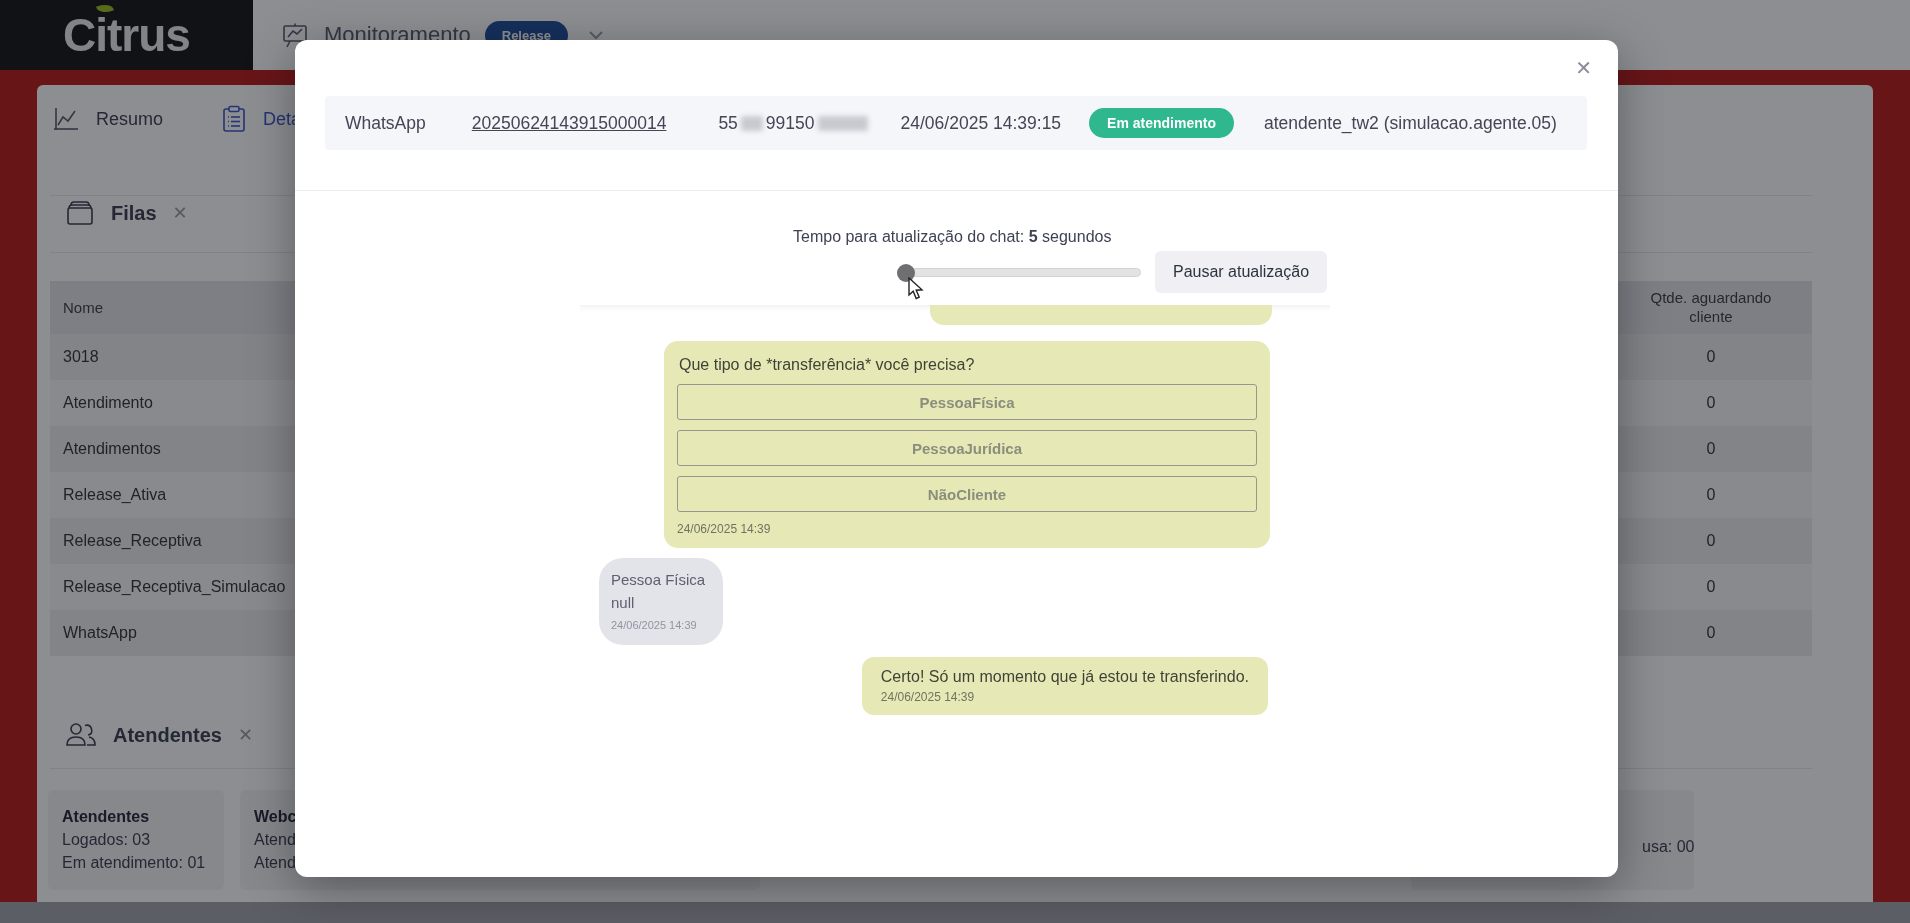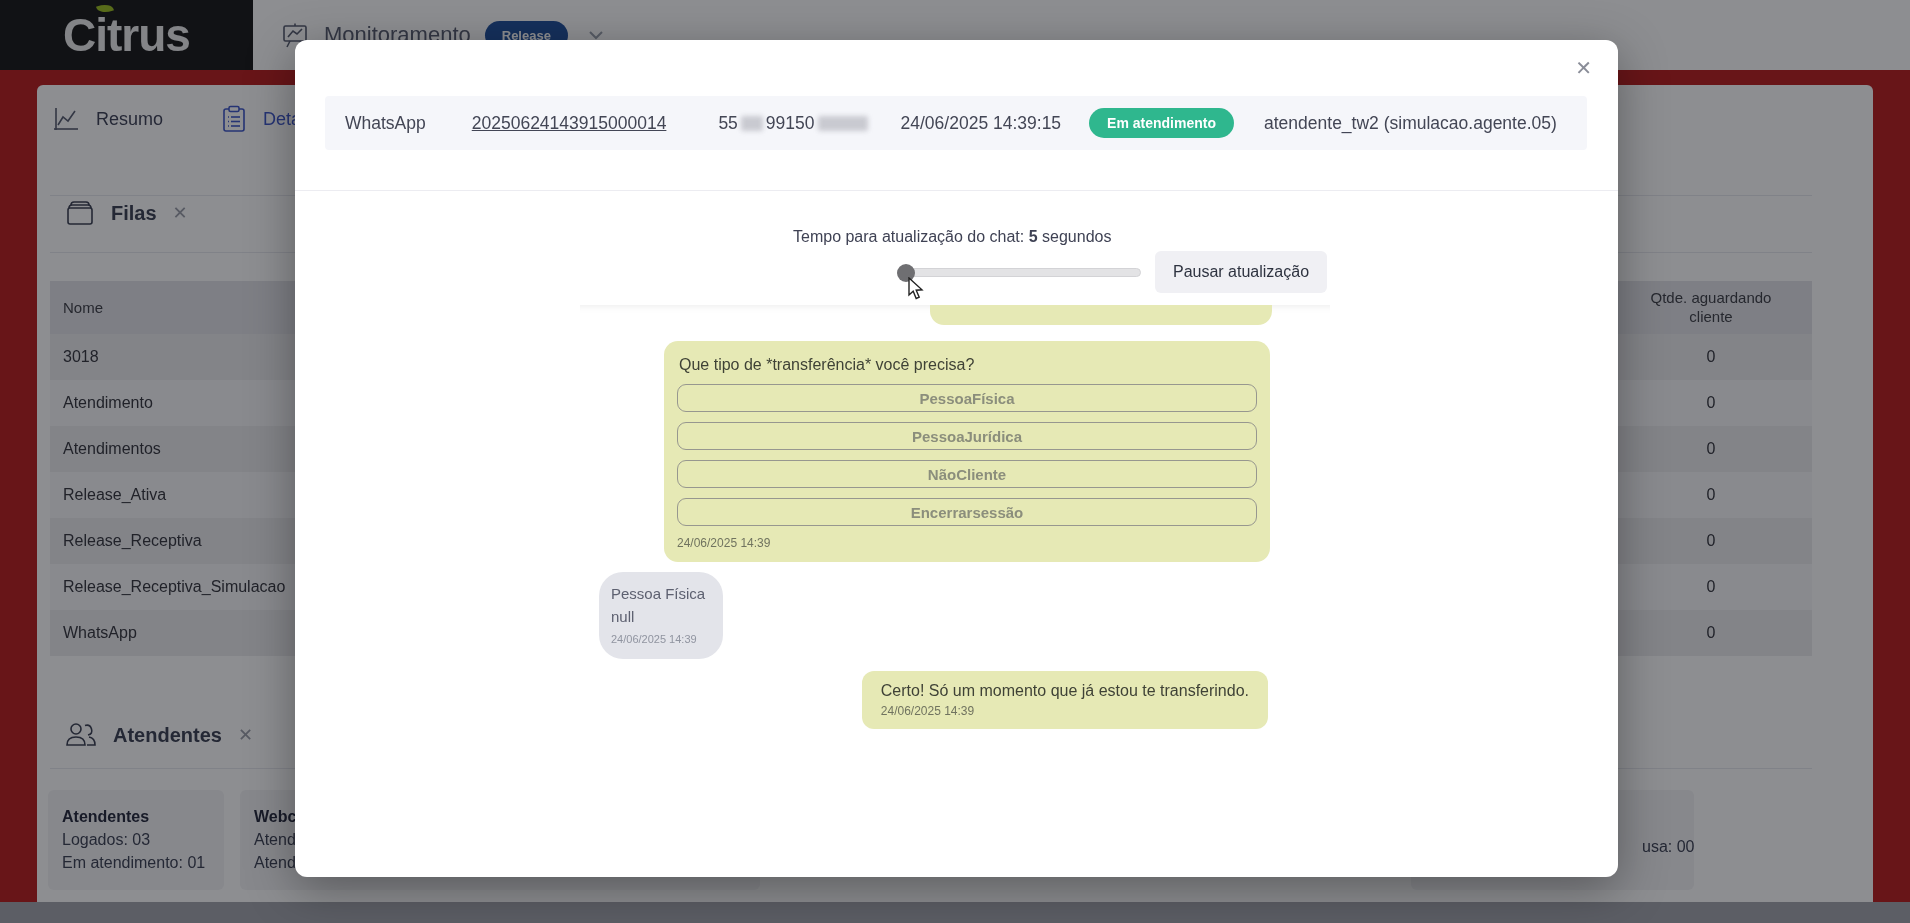--- a/index.html
+++ b/index.html
@@ -65,21 +65,21 @@
   .pause-btn { position:absolute; left:860px; top:211px; width:172px; height:42px; background:#f0f0f4; border:none; border-radius:6px; font-family:inherit; font-size:16px; color:#2e3340; cursor:pointer; }
   .cursor-arrow { position:absolute; left:613px; top:237px; z-index:120; }
 
   .chat { position:absolute; left:285px; top:265px; width:750px; height:528px; overflow:hidden; display:flex; flex-direction:column; box-shadow:inset 0 9px 9px -9px rgba(0,0,0,0.10); }
   .bubble { border-radius:14px; }
   .bubble.green { background:#e6e9b5; color:#3f4236; }
   .bubble.gray { background:#e3e4ea; color:#5d6070; }
   .msg-partial { align-self:flex-end; margin-right:58px; margin-top:-16px; width:342px; height:36px; }
   .msg-interactive { margin-left:84px; margin-top:16px; width:606px; padding:13px 13px 12px 13px; }
   .msg-interactive .q-text { font-size:16px; margin:2px 0 10px 2px; }
-  .chat-btn { height:28px; border:1px solid #97978f; border-radius:9px; background:transparent; width:100%; display:flex; align-items:center; justify-content:center; font-weight:700; font-size:15px; color:#8b8e7c; margin-bottom:10px; cursor:pointer; }
+  .chat-btn { height:36px; border:1px solid #97978f; border-radius:3px; background:transparent; width:100%; display:flex; align-items:center; justify-content:center; font-weight:700; font-size:15px; color:#8b8e7c; margin-bottom:10px; cursor:pointer; }
   .msg-time { font-size:12px; color:#70735f; }
   .msg-user { margin-left:19px; margin-top:10px; width:124px; padding:11px 12px; border-radius:24px; font-size:15px; line-height:1.5; }
   .msg-user .msg-time { font-size:11px; color:#9094a0; margin-top:3px; }
   .msg-agent { align-self:flex-end; margin-right:62px; margin-top:12px; padding:11px 19px; border-radius:12px; font-size:16px; }
   .msg-agent .msg-time { margin-top:4px; }
 
   svg.icn { stroke:#555b6e; fill:none; stroke-width:1.6; }
   .tab.active svg.icn { stroke:#3c55c8; }
 </style>
 </head>
@@ -250,21 +250,20 @@
     <button class="pause-btn">Pausar atualização</button>
 
     <div class="chat">
       <div class="bubble green msg-partial"></div>
 
       <div class="bubble green msg-interactive">
         <div class="q-text">Que tipo de *transferência* você precisa?</div>
         <div class="chat-btn">PessoaFísica</div>
         <div class="chat-btn">PessoaJurídica</div>
         <div class="chat-btn">NãoCliente</div>
-        <div class="chat-btn">Encerrarsessão</div>
         <div class="msg-time">24/06/2025 14:39</div>
       </div>
 
       <div class="bubble gray msg-user">
         <div>Pessoa Física</div>
         <div>null</div>
         <div class="msg-time">24/06/2025 14:39</div>
       </div>
 
       <div class="bubble green msg-agent">

